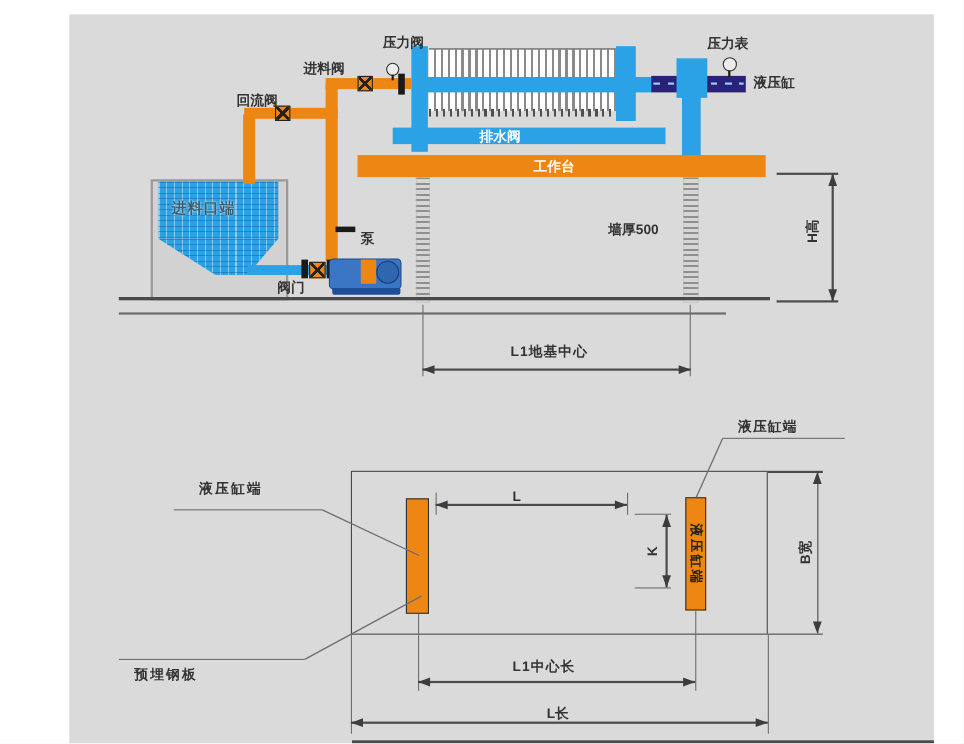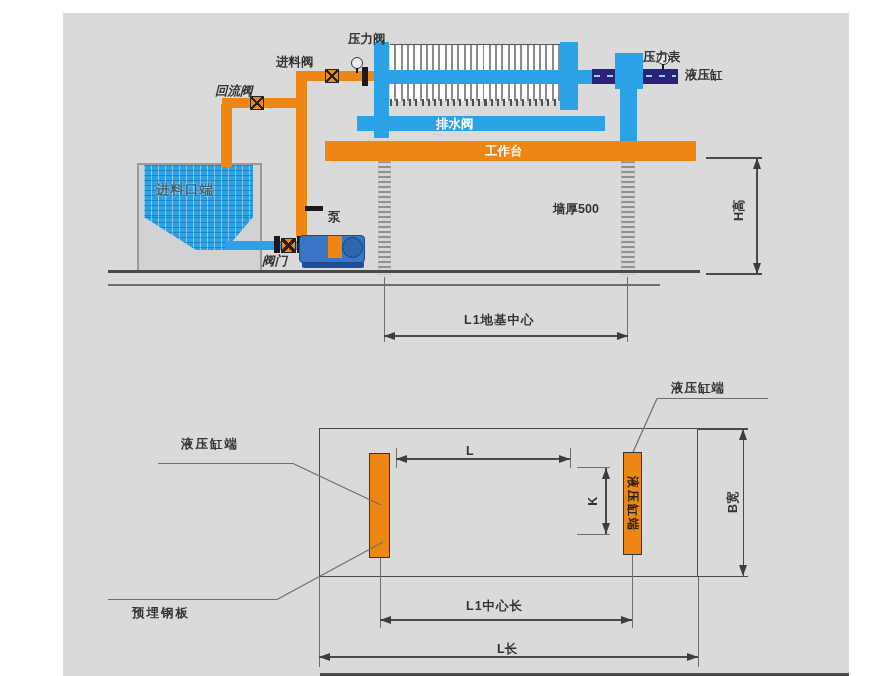--- a/index.html
+++ b/index.html
@@ -100,28 +100,28 @@
   <div class="ar ar-d" style="left:753px;top:263px;"></div>
 
   <div class="vline thin" style="left:384px;top:277px;width:1px;height:65px;"></div>
   <div class="vline thin" style="left:627px;top:277px;width:1px;height:65px;"></div>
   <div class="hline" style="left:384px;top:335px;width:244px;height:1.5px;"></div>
   <div class="ar ar-l" style="left:384px;top:332px;"></div>
   <div class="ar ar-r" style="left:617px;top:332px;"></div>
 
   <div class="lbl" style="left:348px;top:33px;">压力阀</div>
   <div class="lbl" style="left:276px;top:56px;text-align:center;">进料阀</div>
-  <div class="lbl" style="left:215px;top:85px;font-style:italic;">回流阀</div>
-  <div class="lbl" style="left:643px;top:51px;">压力表</div>
+  <div class="lbl" style="left:215px;top:85px;">回流阀</div>
+  <div class="lbl" style="left:643px;top:34px;">压力表</div>
   <div class="lbl" style="left:685px;top:69px;">液压缸</div>
   <div class="lbl white" style="left:436px;top:118px;">排水阀</div>
   <div class="lbl white" style="left:485px;top:145px;">工作台</div>
   <div class="lbl" style="left:156px;top:183px;font-size:13.5px;letter-spacing:1px;color:#3a5f70;text-shadow:0 0 2px rgba(255,255,255,.9);">进料口端</div>
   <div class="lbl" style="left:328px;top:211px;">泵</div>
-  <div class="lbl" style="left:262px;top:255px;font-style:italic;">阀门</div>
+  <div class="lbl" style="left:252px;top:255px;">阀门</div>
   <div class="lbl" style="left:553px;top:203px;">墙厚500</div>
   <div class="lbl" style="left:464px;top:314px;letter-spacing:1px;">L1地基中心</div>
   <div class="lbl rot" style="left:728px;top:204px;">H高</div>
 
   <div class="abs" style="left:319px;top:428px;width:379px;height:149px;border:1.5px solid #4a4a4a;box-sizing:border-box;"></div>
   <div class="hline" style="left:698px;top:428px;width:50px;height:1.5px;"></div>
   <div class="hline" style="left:698px;top:575.5px;width:50px;height:1.5px;"></div>
 
   <div class="abs orange" style="left:369px;top:453px;width:21px;height:105px;border:1.5px solid #333;box-sizing:border-box;"></div>
   <div class="abs orange" style="left:623px;top:452px;width:19px;height:103px;border:1.5px solid #333;box-sizing:border-box;display:flex;align-items:center;justify-content:center;">
@@ -157,21 +157,21 @@
 
   <div class="vline thin" style="left:318.5px;top:577px;width:1px;height:90px;"></div>
   <div class="vline thin" style="left:697.5px;top:577px;width:1px;height:90px;"></div>
   <div class="hline" style="left:319px;top:656px;width:379px;height:1.5px;"></div>
   <div class="ar ar-l" style="left:319px;top:653px;"></div>
   <div class="ar ar-r" style="left:687px;top:653px;"></div>
   <div class="lbl" style="left:497px;top:643px;">L长</div>
 
   <div class="lbl" style="left:181px;top:438px;letter-spacing:2px;">液压缸端</div>
   <div class="hline thin" style="left:158px;top:463px;width:135px;height:1.2px;"></div>
-  <div class="lbl" style="left:132px;top:607px;letter-spacing:2px;">预埋钢板</div>
+  <div class="lbl" style="left:122px;top:607px;letter-spacing:2px;">预埋钢板</div>
   <div class="hline thin" style="left:108px;top:599px;width:169px;height:1.2px;"></div>
   <div class="lbl" style="left:671px;top:382px;letter-spacing:1px;">液压缸端</div>
   <div class="hline thin" style="left:657px;top:398px;width:111px;height:1.2px;"></div>
 
   <div class="hline" style="left:320px;top:673px;width:529px;height:2.5px;"></div>
 
   <svg class="overlay" width="876" height="676">
     <line x1="293" y1="463.5" x2="381" y2="505" stroke="#6e6e6e" stroke-width="1.2"></line>
     <line x1="277" y1="599.5" x2="383" y2="542" stroke="#6e6e6e" stroke-width="1.2"></line>
     <line x1="657" y1="398.5" x2="633" y2="452" stroke="#6e6e6e" stroke-width="1.2"></line>

